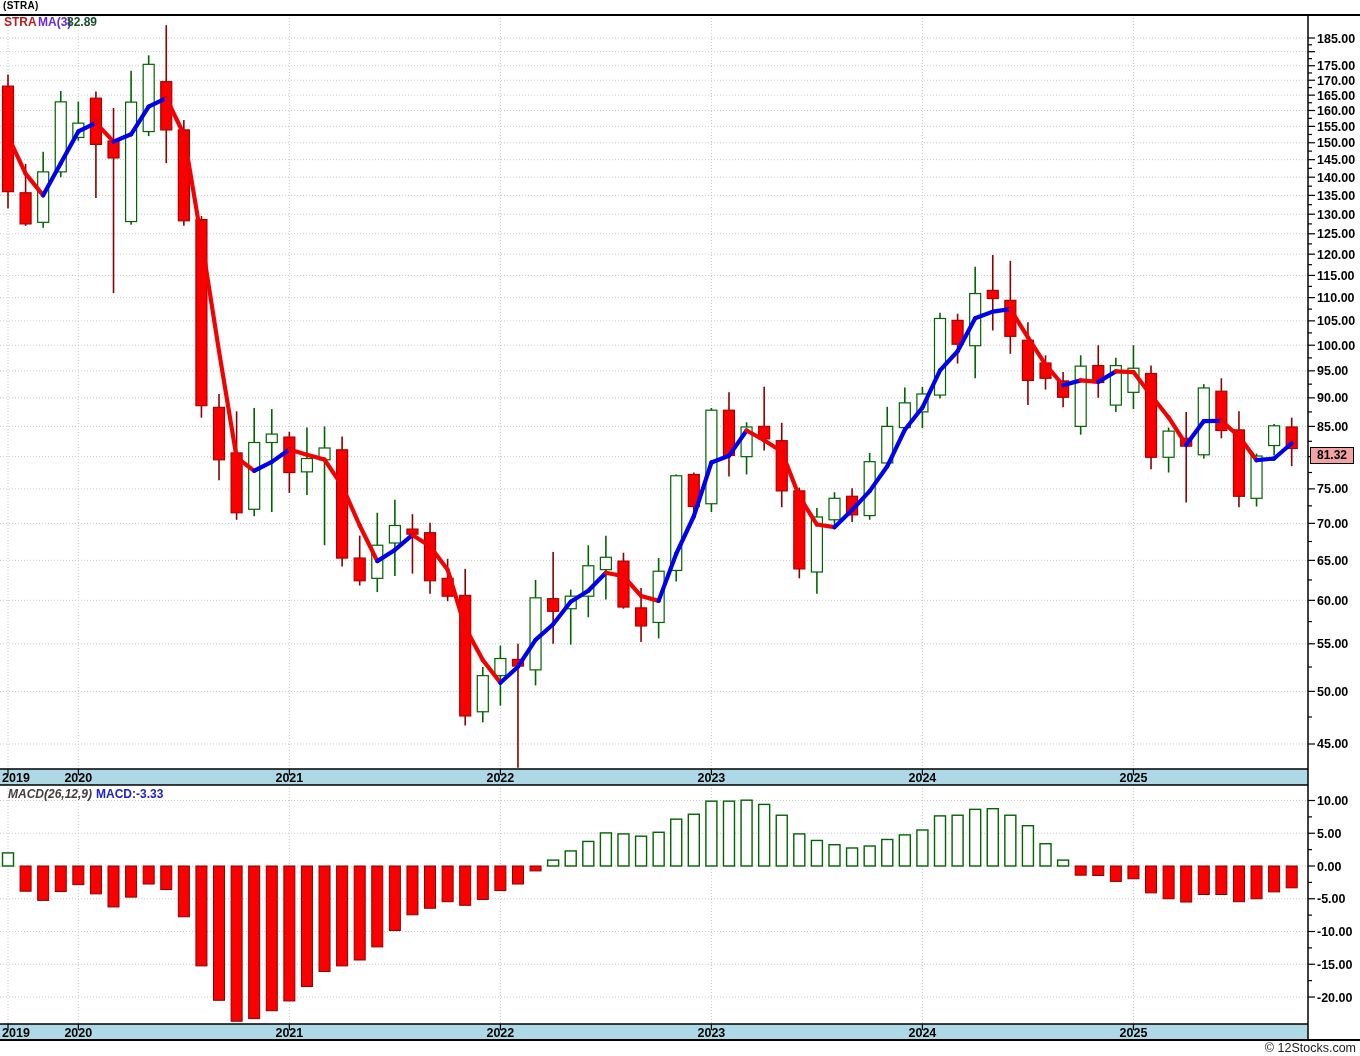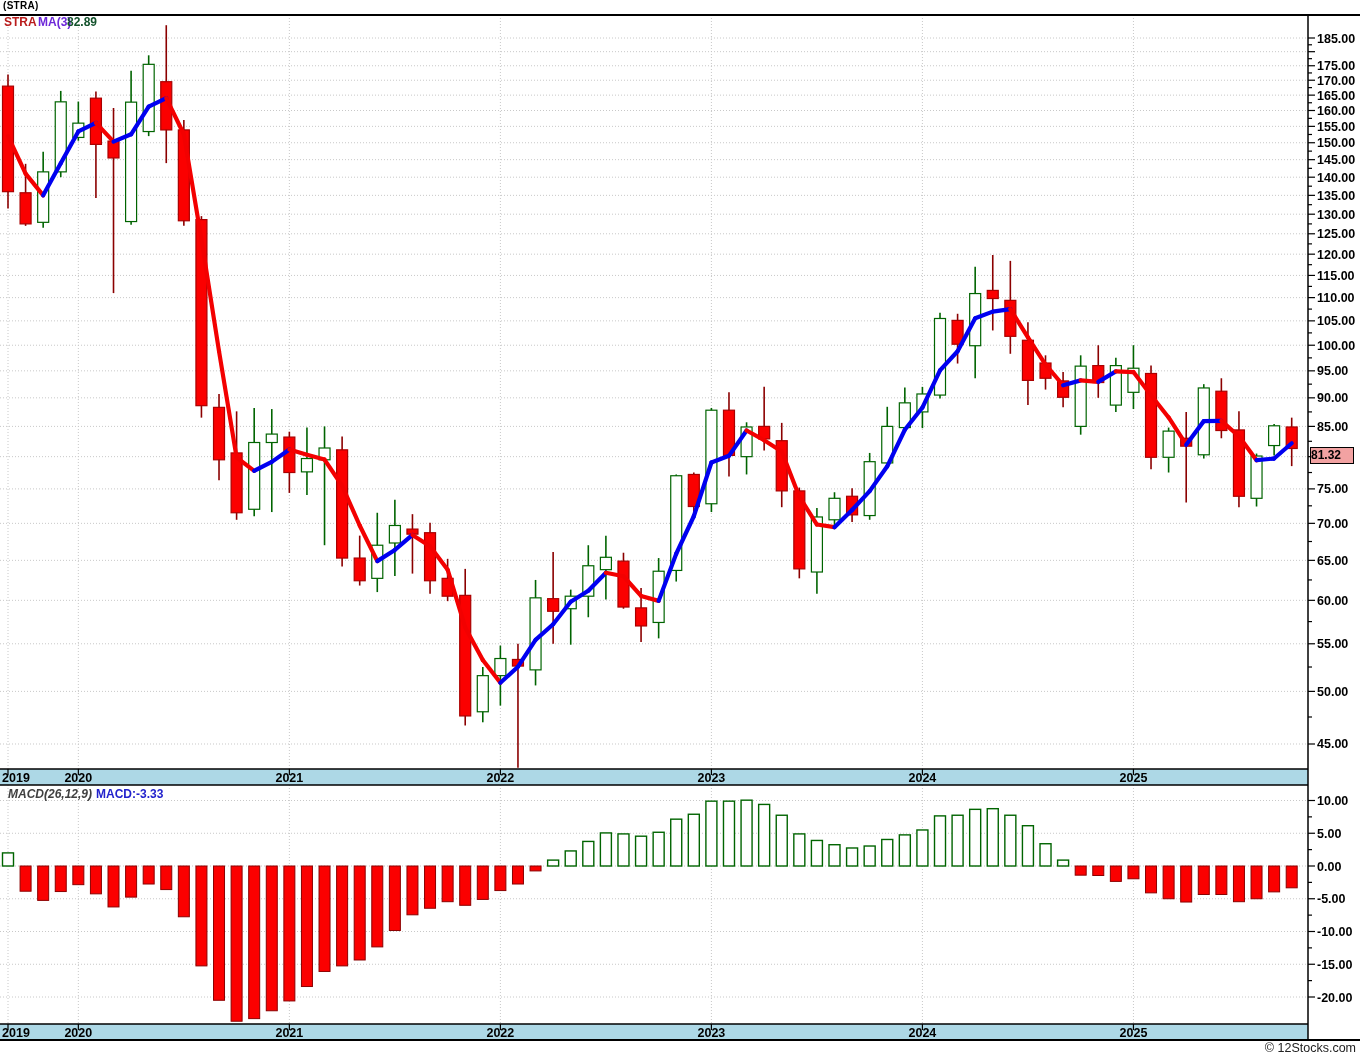--- a/index.html
+++ b/index.html
@@ -9,21 +9,21 @@
   .ov{position:absolute;white-space:nowrap;line-height:1;}
   .title{left:3px;top:1px;font-size:10px;font-weight:bold;color:#000;letter-spacing:.3px;}
   .leg{top:16px;font-size:12px;font-weight:600;}
   .leg-sym{left:4px;color:#b91c1c;}
   .leg-ma{left:38px;color:#6d28d9;}
   .leg-maval{left:67px;color:#14532d;}
   .mleg{top:788px;font-size:12px;font-weight:600;}
   .mleg-lab{left:8px;color:#404040;font-style:italic;}
   .mleg-val{left:88px;color:#2222cc;padding-left:8px;}
   .marker{left:1310px;top:447px;width:42px;height:15px;background:#f2a2a2;border:1px solid #000;
-          font-size:12px;font-weight:600;color:#000;line-height:15px;}
+          font-size:12px;font-weight:600;color:#000;text-align:center;line-height:15px;}
   .copyright{right:4px;top:1042px;font-size:12.5px;color:#222;padding-left:25px;}
 </style>
 </head>
 <body>
 
 <div class="stage">
   <svg id="chart-svg" width="1360" height="1056" viewBox="0 0 1360 1056">
       <rect x="0" y="0" width="1360" height="1056" fill="#ffffff"></rect>
       <g>
         <line x1="0" x2="1308" y1="743.998451652818" y2="743.998451652818" stroke="#c8c8c8" stroke-width="1" stroke-dasharray="1,2"></line>

